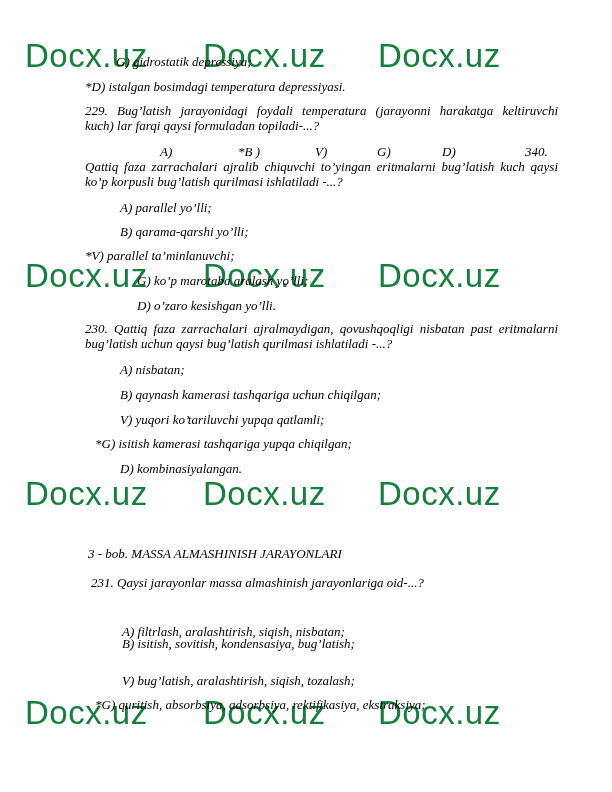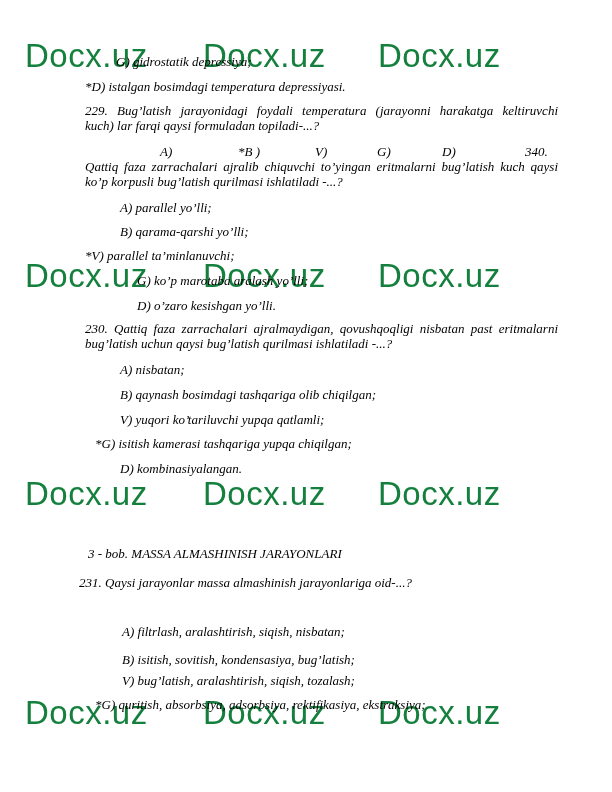--- a/index.html
+++ b/index.html
@@ -29,23 +29,23 @@
   .l11{left:137px;top:273px}
   .l12{left:137px;top:298px}
   .l13{left:85px;top:321px}
   .l14{left:85px;top:336px}
   .l15{left:120px;top:362px}
   .l16{left:120px;top:387px}
   .l17{left:120px;top:412px}
   .l18{left:95px;top:436px}
   .l19{left:120px;top:461px}
   .l20{left:88px;top:546px}
-  .l21{left:79px;top:575px}
+  .l21{left:91px;top:575px}
   .l22{left:122px;top:624px}
-  .l23{left:122px;top:652px}
+  .l23{left:122px;top:636px}
   .l24{left:122px;top:673px}
   .l25{left:95px;top:697px}
 
   .tok{position:absolute;top:0;}
   .t0{left:75px}.t1{left:153px}.t2{left:230px}.t3{left:292px}.t4{left:357px}.t5{left:440px}
 </style>
 </head>
 <body>
 
 <div id="page">
@@ -82,21 +82,21 @@
 
   <div class="line l8">A) parallel yo’lli;</div>
   <div class="line l9">B) qarama-qarshi yo’lli;</div>
   <div class="line l10">*V) parallel ta’minlanuvchi;</div>
   <div class="line l11">G) ko’p marotaba aralash yo’lli;</div>
   <div class="line l12">D) o’zaro kesishgan yo’lli.</div>
 
   <div class="line l13 just">230. Qattiq faza zarrachalari ajralmaydigan, qovushqoqligi nisbatan past eritmalarni</div>
   <div class="line l14">bug’latish uchun qaysi bug’latish qurilmasi ishlatiladi -...?</div>
   <div class="line l15">A) nisbatan;</div>
-  <div class="line l16">B) qaynash bosimdagi tashqariga olib chiqilgan;</div>
+  <div class="line l16">B) qaynash kamerasi tashqariga uchun chiqilgan;</div>
   <div class="line l17">V) yuqori ko’tariluvchi yupqa qatlamli;</div>
   <div class="line l18">*G) isitish kamerasi tashqariga yupqa chiqilgan;</div>
   <div class="line l19">D) kombinasiyalangan.</div>
 
   <div class="line l20">3 - bob. MASSA ALMASHINISH JARAYONLARI</div>
 
   <div class="line l21">231. Qaysi jarayonlar massa almashinish jarayonlariga oid-...?</div>
   <div class="line l22">A) filtrlash, aralashtirish, siqish, nisbatan;</div>
   <div class="line l23">B) isitish, sovitish, kondensasiya, bug’latish;</div>
   <div class="line l24">V) bug’latish, aralashtirish, siqish, tozalash;</div>

